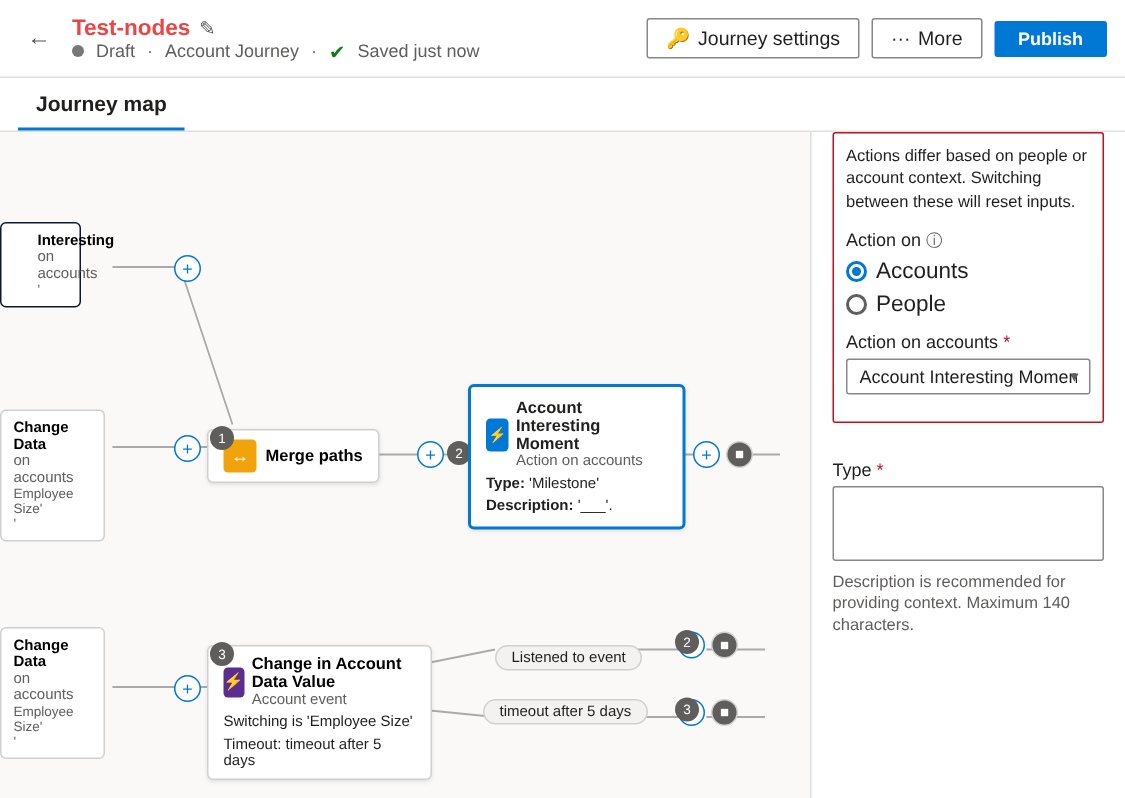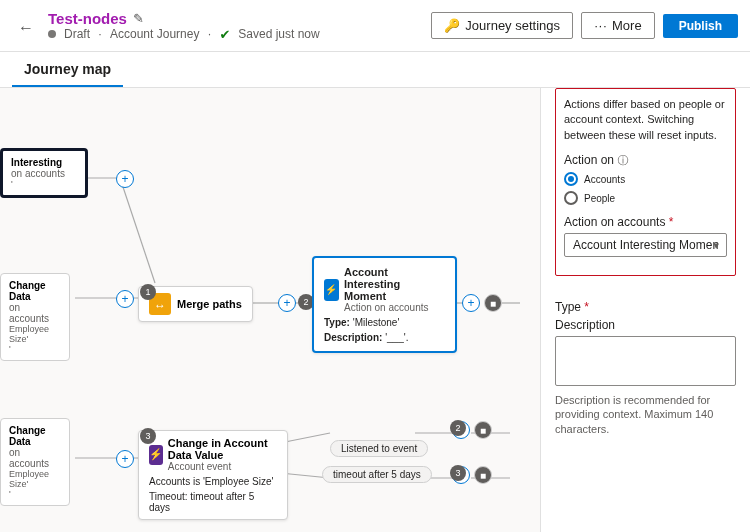--- a/index.html
+++ b/index.html
@@ -4,21 +4,21 @@
   <style>
     * { box-sizing: border-box; margin: 0; padding: 0; }
     body { font-family: 'Segoe UI', Arial, sans-serif; font-size: 13px; background: #f3f2f1; width: 750px; height: 532px; overflow: hidden; }
 
     
     .topbar { display: flex; align-items: center; background: #fff; padding: 8px 12px; border-bottom: 1px solid #e0e0e0; height: 52px; }
     .topbar-left { display: flex; align-items: center; gap: 8px; flex: 1; }
     .back-btn { width: 28px; height: 28px; border: none; background: none; cursor: pointer; color: #555; font-size: 16px; display: flex; align-items: center; justify-content: center; }
     .title-block { display: flex; flex-direction: column; }
     .title-row { display: flex; align-items: center; gap: 6px; }
-    .page-title { font-size: 15px; font-weight: 600; color: #a21caf; }
+    .page-title { font-size: 15px; font-weight: 600; color: #ef4444; }
     .edit-icon { color: #555; font-size: 13px; cursor: pointer; }
     .meta-row { display: flex; align-items: center; gap: 8px; font-size: 12px; color: #605e5c; }
     .draft-dot { width: 8px; height: 8px; background: #797775; border-radius: 50%; display: inline-block; }
     .saved-icon { color: #107c10; font-size: 13px; }
     .topbar-right { display: flex; align-items: center; gap: 8px; }
     .btn-settings { display: flex; align-items: center; gap: 5px; padding: 5px 12px; border: 1px solid #8a8886; border-radius: 2px; background: #fff; cursor: pointer; font-size: 13px; color: #201f1e; }
     .btn-more { display: flex; align-items: center; gap: 5px; padding: 5px 12px; border: 1px solid #8a8886; border-radius: 2px; background: #fff; cursor: pointer; font-size: 13px; color: #201f1e; }
     .btn-publish { padding: 5px 16px; border: none; border-radius: 2px; background: #0078d4; color: #fff; font-size: 12px; font-weight: 600; cursor: pointer; }
 
     
@@ -41,21 +41,21 @@
 
     
     .warning-box { border: 1.5px solid #c50f1f; border-radius: 2px; padding: 8px; margin-bottom: 24px; background: #fff; }
     .warning-text { font-size: 11px; color: #201f1e; line-height: 1.4; margin-bottom: 10px; }
 
     
     .field-label { font-size: 12px; color: #201f1e; margin-bottom: 4px; font-weight: 500; }
     .field-label .required { color: #c50f1f; }
     .field-label .info-icon { color: #605e5c; font-size: 11px; cursor: pointer; }
     .radio-group { display: flex; flex-direction: column; gap: 5px; margin-bottom: 10px; }
-    .radio-item { display: flex; align-items: center; gap: 6px; font-size: 10px; color: #201f1e; cursor: pointer; }
+    .radio-item { display: flex; align-items: center; gap: 6px; font-size: 15px; color: #201f1e; cursor: pointer; }
     .radio-dot-selected { width: 14px; height: 14px; border-radius: 50%; border: 2px solid #0078d4; display: flex; align-items: center; justify-content: center; }
     .radio-dot-selected::after { content: ''; width: 6px; height: 6px; background: #0078d4; border-radius: 50%; }
     .radio-dot { width: 14px; height: 14px; border-radius: 50%; border: 2px solid #605e5c; }
     .select-field { width: 100%; padding: 4px 8px; border: 1px solid #8a8886; border-radius: 2px; background: #fff; font-size: 12px; color: #201f1e; appearance: none; cursor: pointer; }
     .select-wrapper { position: relative; margin-bottom: 10px; }
     .select-wrapper::after { content: '▾'; position: absolute; right: 8px; top: 50%; transform: translateY(-50%); color: #605e5c; pointer-events: none; font-size: 11px; }
     .textarea-field { width: 100%; height: 50px; border: 1px solid #8a8886; border-radius: 2px; padding: 4px 8px; font-size: 12px; font-family: inherit; resize: none; }
     .helper-text { font-size: 11px; color: #605e5c; margin-top: 4px; line-height: 1.3; }
 
     
@@ -78,21 +78,21 @@
 
     
     .canvas-svg { position: absolute; top: 0; left: 0; width: 100%; height: 100%; pointer-events: none; }
 
     .change-data-node { position: absolute; background: #fff; border: 1px solid #d0d0d0; border-radius: 4px; padding: 6px 10px; font-size: 11px; box-shadow: 0 1px 3px rgba(0,0,0,0.1); }
     .lightning-icon { width: 20px; height: 20px; background: #5c2d91; border-radius: 3px; display: flex; align-items: center; justify-content: center; color: #fff; font-size: 11px; }
 
     
     .num-badge { position: absolute; width: 16px; height: 16px; border-radius: 50%; background: #605e5c; color: #fff; font-size: 9px; display: flex; align-items: center; justify-content: center; }
 
-    .interesting-node { position: absolute; left: 0; top: 60px; width: 88px; background: #fff; border: 3px solid #0f172a; border-radius: 4px; padding: 6px 8px; font-size: 10px; }
+    .interesting-node { position: absolute; left: 0; top: 60px; width: 54px; background: #fff; border: 1px solid #0f172a; border-radius: 4px; padding: 6px 24px; font-size: 10px; }
     .change-data-node1 { position: absolute; left: 0; top: 185px; width: 70px; background: #fff; border: 1px solid #d0d0d0; border-radius: 4px; padding: 6px 8px; font-size: 10px; }
     .change-data-node2 { position: absolute; left: 0; top: 330px; width: 70px; background: #fff; border: 1px solid #d0d0d0; border-radius: 4px; padding: 6px 8px; font-size: 10px; }
   </style>
 </head>
 <body>
 
 <div class="topbar">
   <div class="topbar-left">
     <button class="back-btn">←</button>
     <div class="title-block">
@@ -209,36 +209,36 @@
     <div class="end-btn" style="left:484px;top:206px;">■</div>
 
     <div class="change-data-node" style="left:138px;top:342px;width:150px;">
       <div style="display:flex;align-items:center;gap:5px;margin-bottom:4px;">
         <div class="lightning-icon">⚡</div>
         <div>
           <div class="node-title">Change in Account Data Value</div>
           <div class="node-sub">Account event</div>
         </div>
       </div>
-      <div class="node-detail">Accounts is 'Employee Size'</div>
+      <div class="node-detail">Switching is 'Employee Size'</div>
       <div class="node-detail">Timeout: timeout after 5 days</div>
     </div>
 
     <div class="change-data-node2">
       <div style="font-weight:600;font-size:10px;">Change Data</div>
       <div style="font-size:10px;color:#605e5c;">on accounts</div>
       <div style="font-size:9px;color:#605e5c;">Employee Size'</div>
       <div style="font-size:9px;color:#605e5c;">'</div>
     </div>
 
     <div class="num-badge" style="left:140px;top:340px;">3</div>
 
     <div class="plus-btn" style="left:116px;top:362px;">+</div>
 
-    <div class="pill" style="left:330px;top:352px;">
+    <div class="pill" style="left:330px;top:342px;">
       <span>Listened to event</span>
     </div>
 
     <div class="plus-btn" style="left:452px;top:333px;">+</div>
 
     <div class="end-btn" style="left:474px;top:333px;">■</div>
 
     <div class="num-badge" style="left:450px;top:332px;">2</div>
 
     <div class="pill" style="left:322px;top:378px;">
@@ -284,19 +284,18 @@
         </div>
       </div>
 
       
       <div class="field-label">
         <span>Type</span>
         <span class="required"> *</span>
       </div>
 
       
-      <div class="field-label">Description</div>
       <textarea class="textarea-field" style=""></textarea>
       <div class="helper-text">Description is recommended for providing context. Maximum 140 characters.</div>
     </div>
   </div>
 
 </div>
 
 </body></html>

